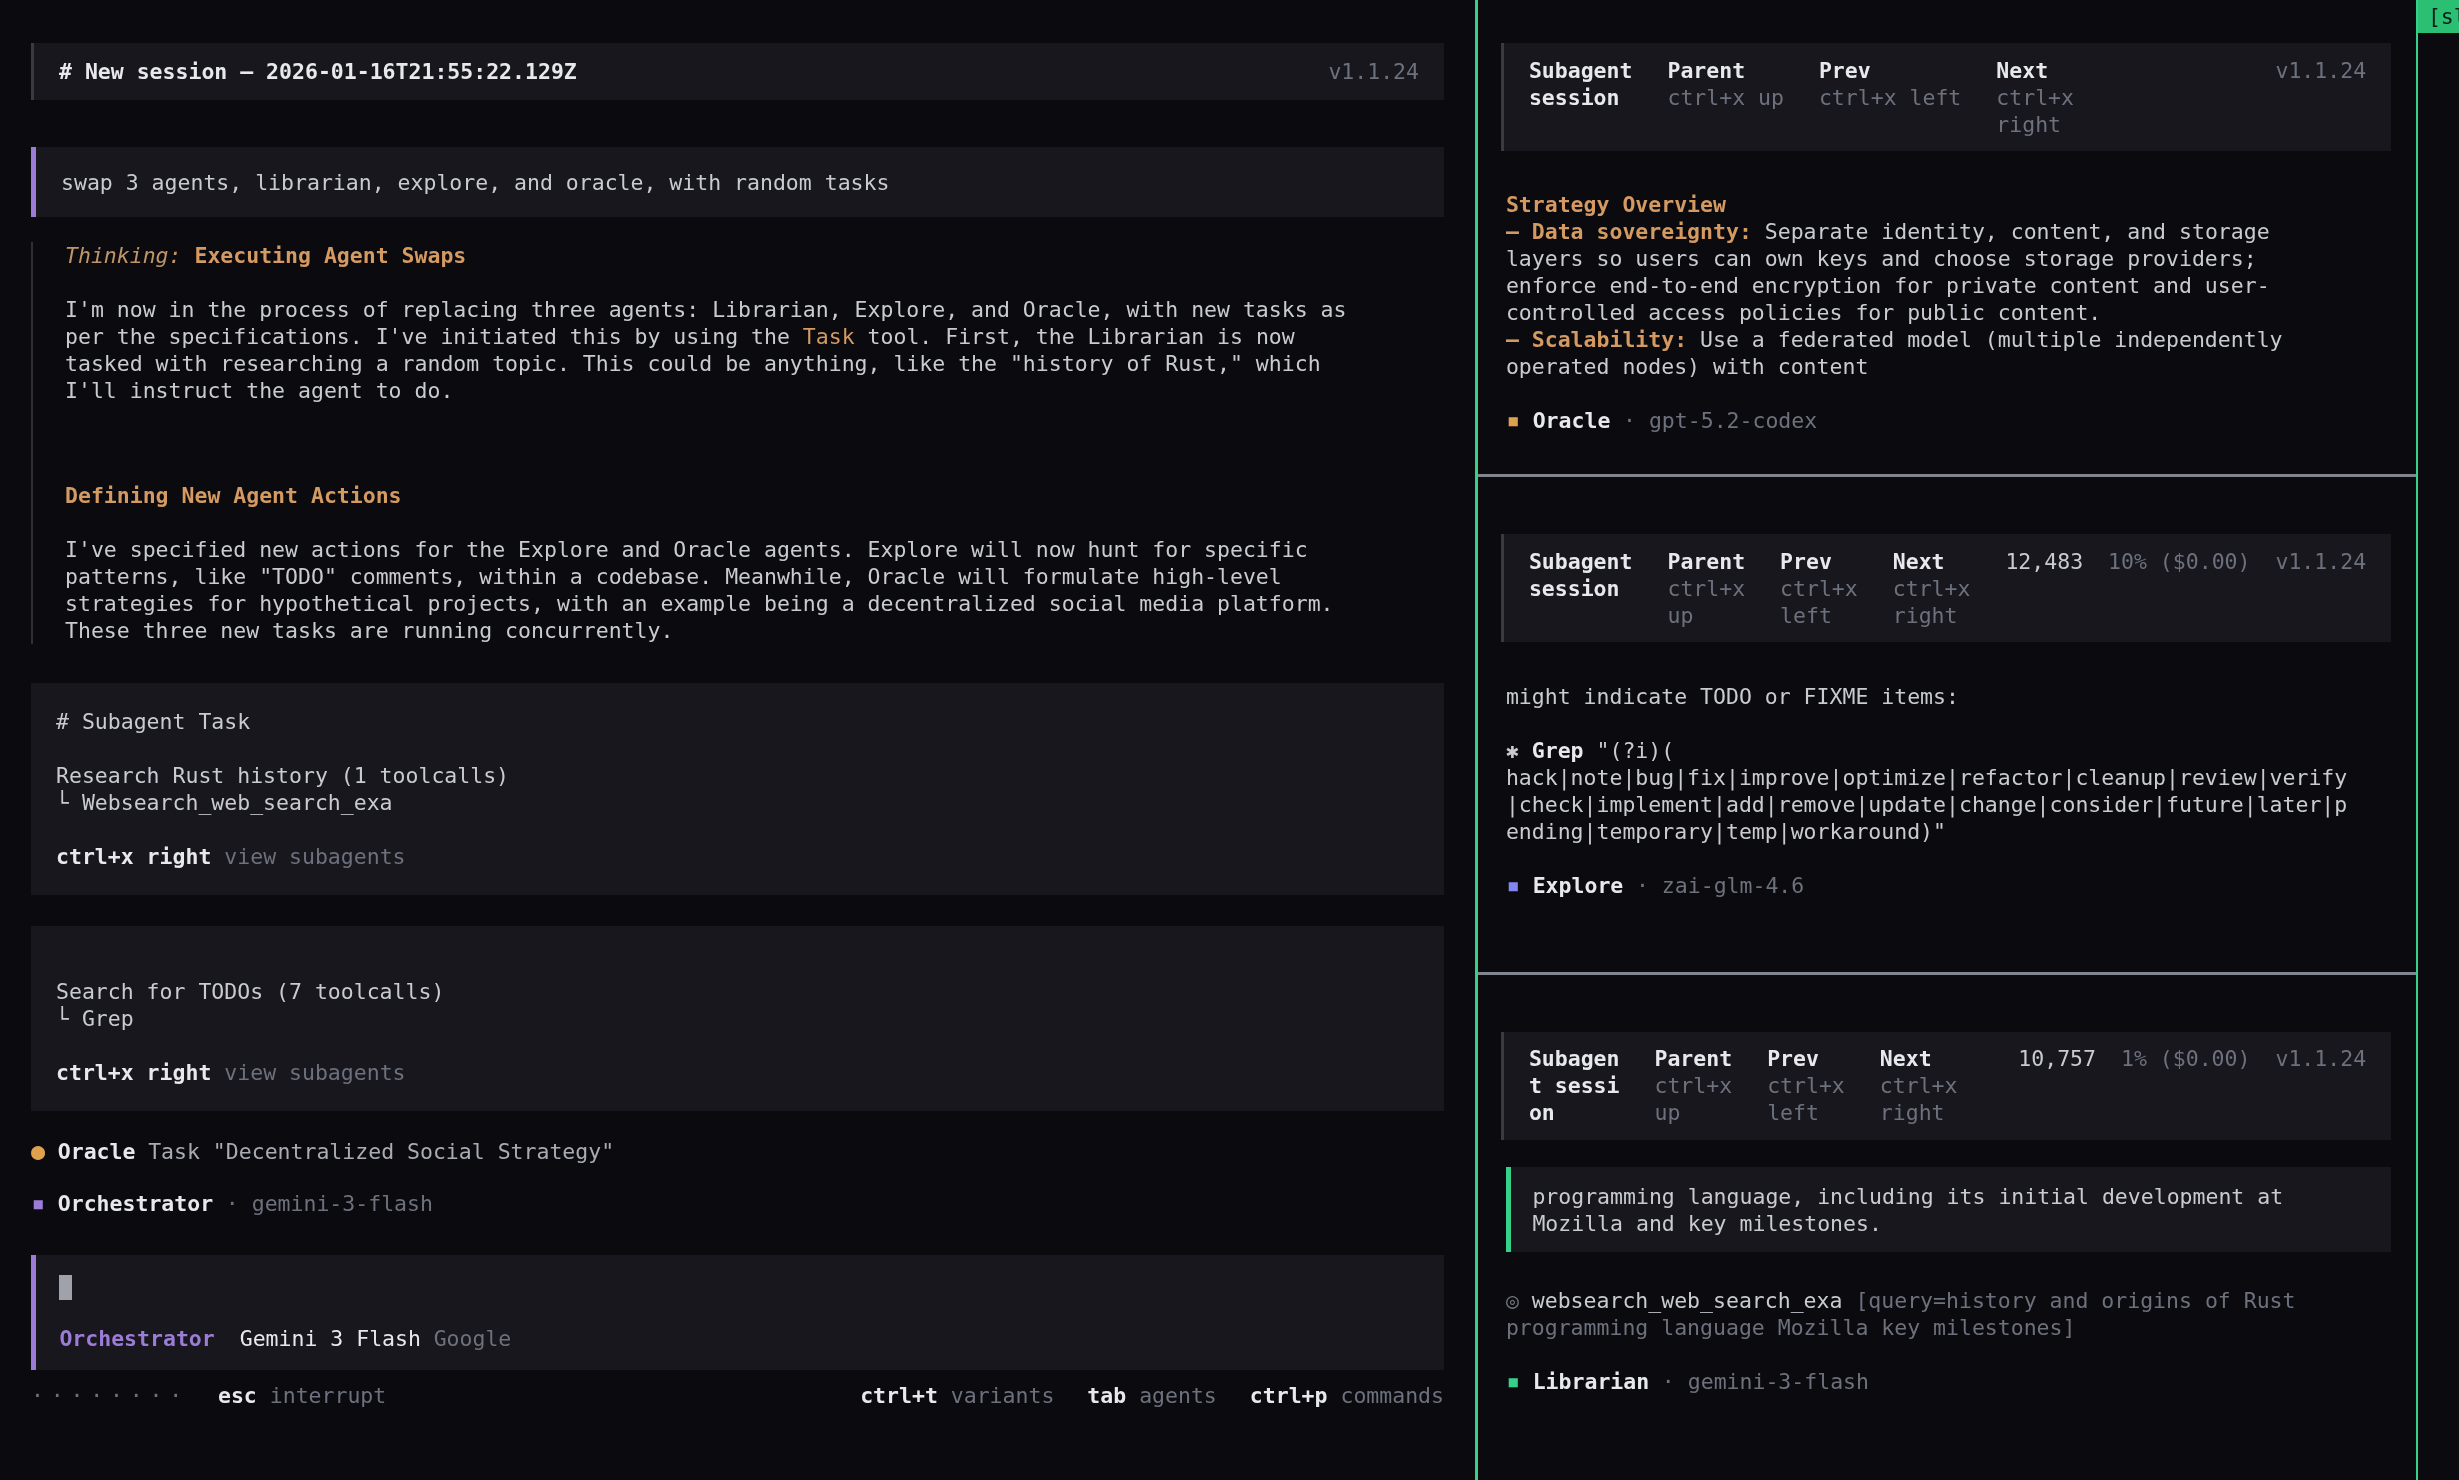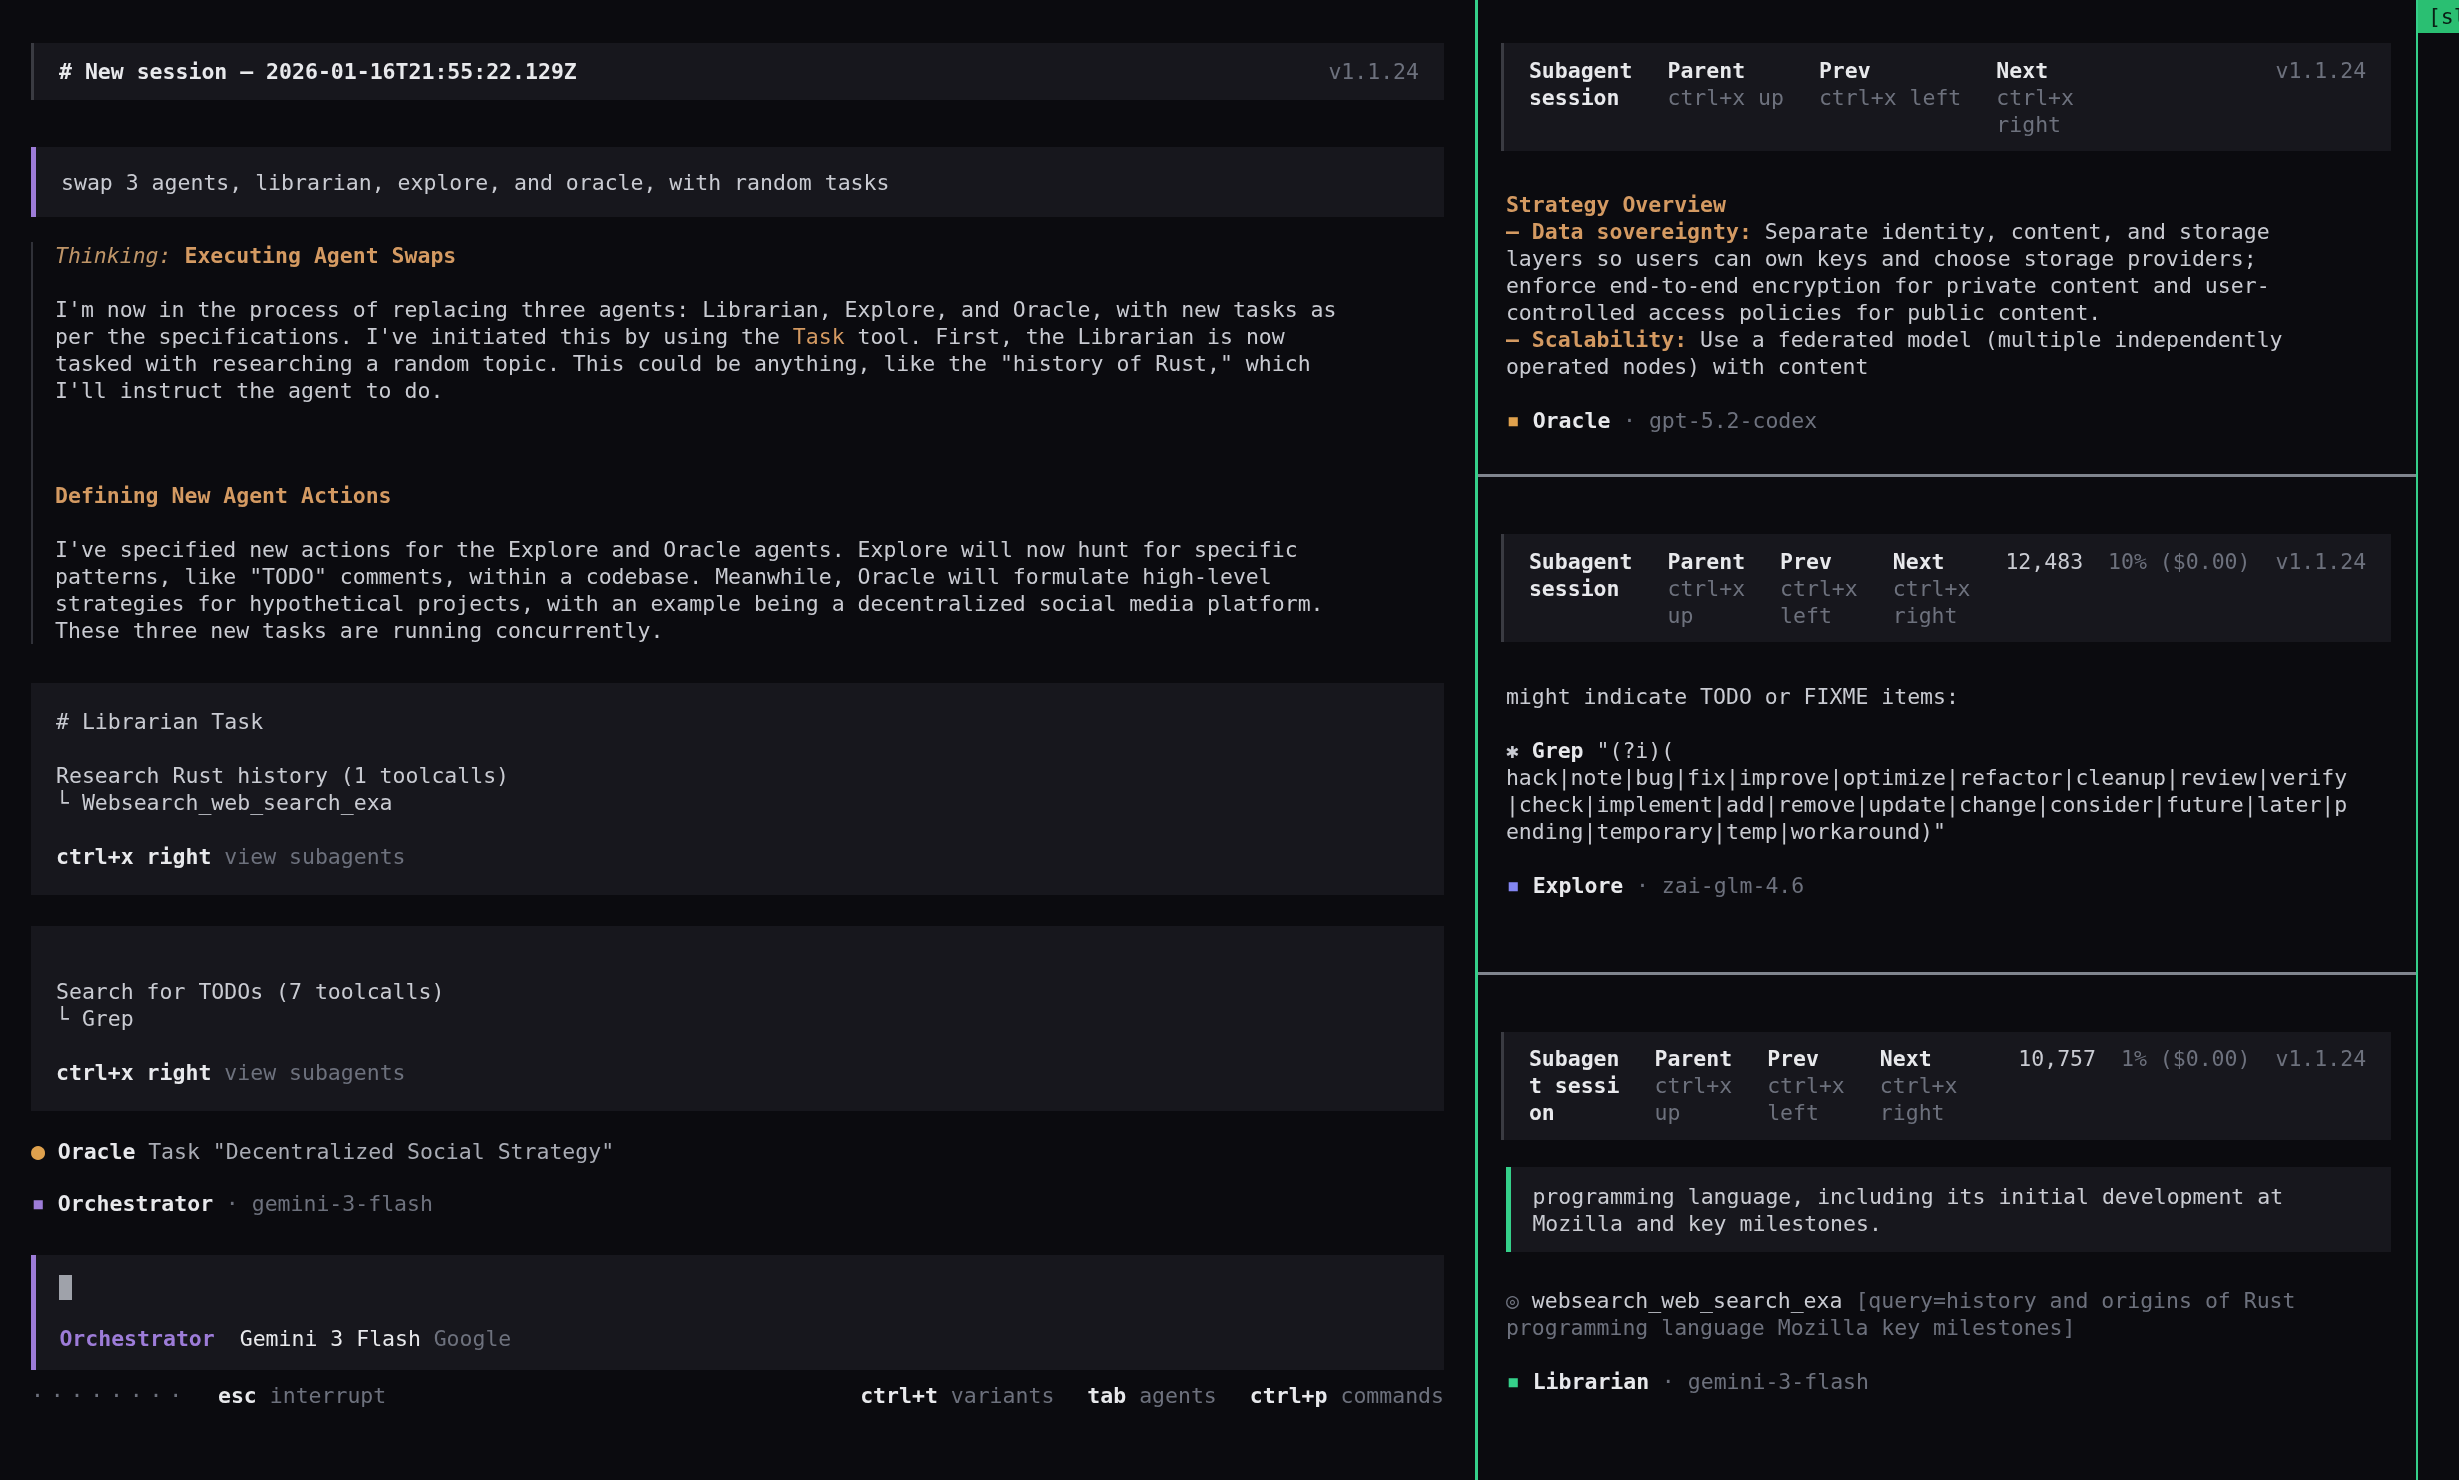--- a/index.html
+++ b/index.html
@@ -26,21 +26,21 @@
   .bright{color:var(--bright);}
   .mut{color:var(--muted);}
   .dim{color:#a9acb5;}
   .org{color:var(--orange);}
   .purple{color:var(--purple);}
   .box{background:var(--panel);}
   
   .pane-left{width:1475px;padding:43px 31px 0 31px;overflow:hidden;}
   .hdrbox{height:57px;padding:0 25px;display:flex;justify-content:space-between;align-items:center;border-left:3.9px solid var(--edge);}
   .usermsg{margin-top:47px;padding:21.5px 25px;border-left:5.9px solid var(--purple);}
-  .thinking{margin-top:25px;border-left:2.9px solid #303138;padding-left:22px;}
+  .thinking{margin-top:25px;border-left:2.9px solid #303138;padding-left:32px;}
   .para{margin-top:27px;width:100ch;}
   .subhead{margin-top:78px;}
   .think-label{color:#bf9568;font-style:italic;}
   .taskcard{padding:25px;}
   .tc1{margin-top:39px;}
   .tc2{margin-top:31px;}
   .tc-gap{height:27px;}
   .agentrow{margin-top:27px;display:flex;align-items:center;gap:12.7px;}
   .agentrow .icon{font-size:23.4px;line-height:27px;}
   .c-oracle{color:var(--orange-b);}
@@ -111,21 +111,21 @@
         <div>
           <span class="think-label">Thinking:</span>
           <span class="org b">Executing Agent Swaps</span>
         </div>
         <p class="para"><span>I'm now in the process of replacing three agents: Librarian, Explore, and Oracle, with new tasks as per the specifications. I've initiated this by using the </span><span class="org">Task</span><span> tool. First, the Librarian is now tasked with researching a random topic. This could be anything, like the "history of Rust," which I'll instruct the agent to do.</span></p>
         <div class="org b subhead">Defining New Agent Actions</div>
         <p class="para">I've specified new actions for the Explore and Oracle agents. Explore will now hunt for specific patterns, like "TODO" comments, within a codebase. Meanwhile, Oracle will formulate high-level strategies for hypothetical projects, with an example being a decentralized social media platform. These three new tasks are running concurrently.</p>
       </div>
 
       <div class="box taskcard tc1">
-        <div># Librarian Task</div>
+        <div># Subagent Task</div>
         <div class="tc-gap"></div>
         <div>Research Rust history (1 toolcalls)</div>
         <div>└ Websearch_web_search_exa</div>
         <div class="tc-gap"></div>
         <div>
           <span class="b bright">ctrl+x right</span>
           <span class="mut">view subagents</span>
         </div>
       </div>
 

